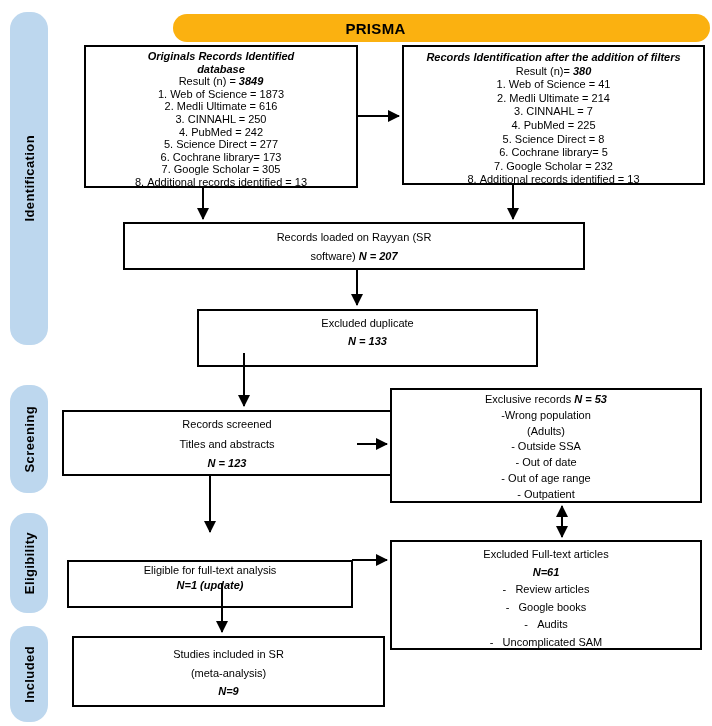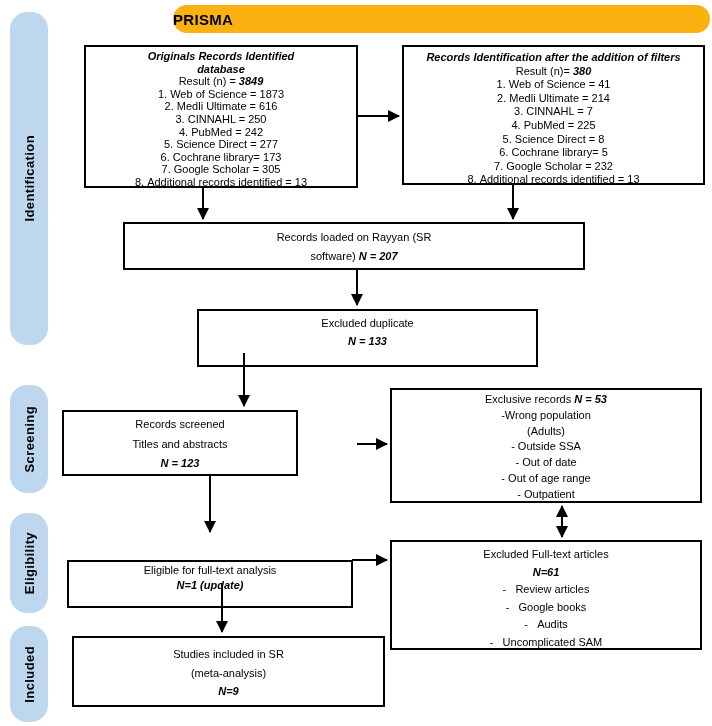--- a/index.html
+++ b/index.html
@@ -2,23 +2,23 @@
 <html><head>
 <meta charset="utf-8">
 <style>
   html,body { margin:0; padding:0; background:#fff; }
   #canvas {
     position:relative; width:712px; height:726px; background:#ffffff;
     font-family:"Liberation Sans", sans-serif; color:#000; overflow:hidden;
   }
   
   .banner {
-    position:absolute; left:173px; top:5px; width:537px; height:28px;
+    position:absolute; left:173px; top:14px; width:537px; height:28px;
     background:#FBB110; border-radius:15px;
-    display:flex; align-items:center; 
+    display:flex; align-items:center; justify-content:center;
     box-sizing:border-box; padding-right:132px;
   }
   .banner-title { font-weight:bold; font-size:15px; letter-spacing:0.3px; }
 
   
   .stage {
     position:absolute; left:10px; width:38px; background:#BDD7EE; border-radius:17px;
     display:flex; align-items:center; justify-content:center;
   }
   #stage-identification { top:12px; height:333px; }
@@ -35,21 +35,21 @@
     position:absolute; background:#fff; border:2px solid #000; box-sizing:border-box;
     text-align:center; font-size:11px; line-height:14px;
   }
   .fbox .b { font-weight:bold;font-style:italic; }
   .fbox ol { margin:0; padding:0; list-style-position:inside; }
 
   #box-originals  { left:84px;  top:45px;  width:274px; height:143px; padding-top:3px; line-height:12.6px; }
   #box-filters    { left:402px; top:45px;  width:303px; height:140px; padding-top:4px; line-height:13.6px; }
   #box-rayyan     { left:123px; top:222px; width:462px; height:48px;  padding-top:4px; line-height:19px; }
   #box-duplicate  { left:197px; top:309px; width:341px; height:58px;  padding-top:3px; line-height:18px; }
-  #box-screened   { left:62px;  top:410px; width:236px; height:66px;  padding-top:3px; line-height:19.5px; }
+  #box-screened   { left:62px;  top:410px; width:330px; height:66px;  padding-top:3px; line-height:19.5px; }
   #box-exclusive  { left:390px; top:388px; width:312px; height:115px; padding-top:2px; line-height:15.8px; }
   #box-eligible   { left:67px;  top:536px; width:286px; height:48px;  padding-top:1px; line-height:15.3px;margin-top:24px; }
   #box-excluded-ft{ left:390px; top:540px; width:312px; height:110px; padding-top:4px; line-height:17.5px; }
   #box-included   { left:72px;  top:636px; width:313px; height:71px;  padding-top:7px; line-height:18.5px; }
 
   
   .arrows { position:absolute; left:0; top:0; pointer-events:none; }
   .arrows line { stroke:#000; stroke-width:2; }
 </style>
 </head>

